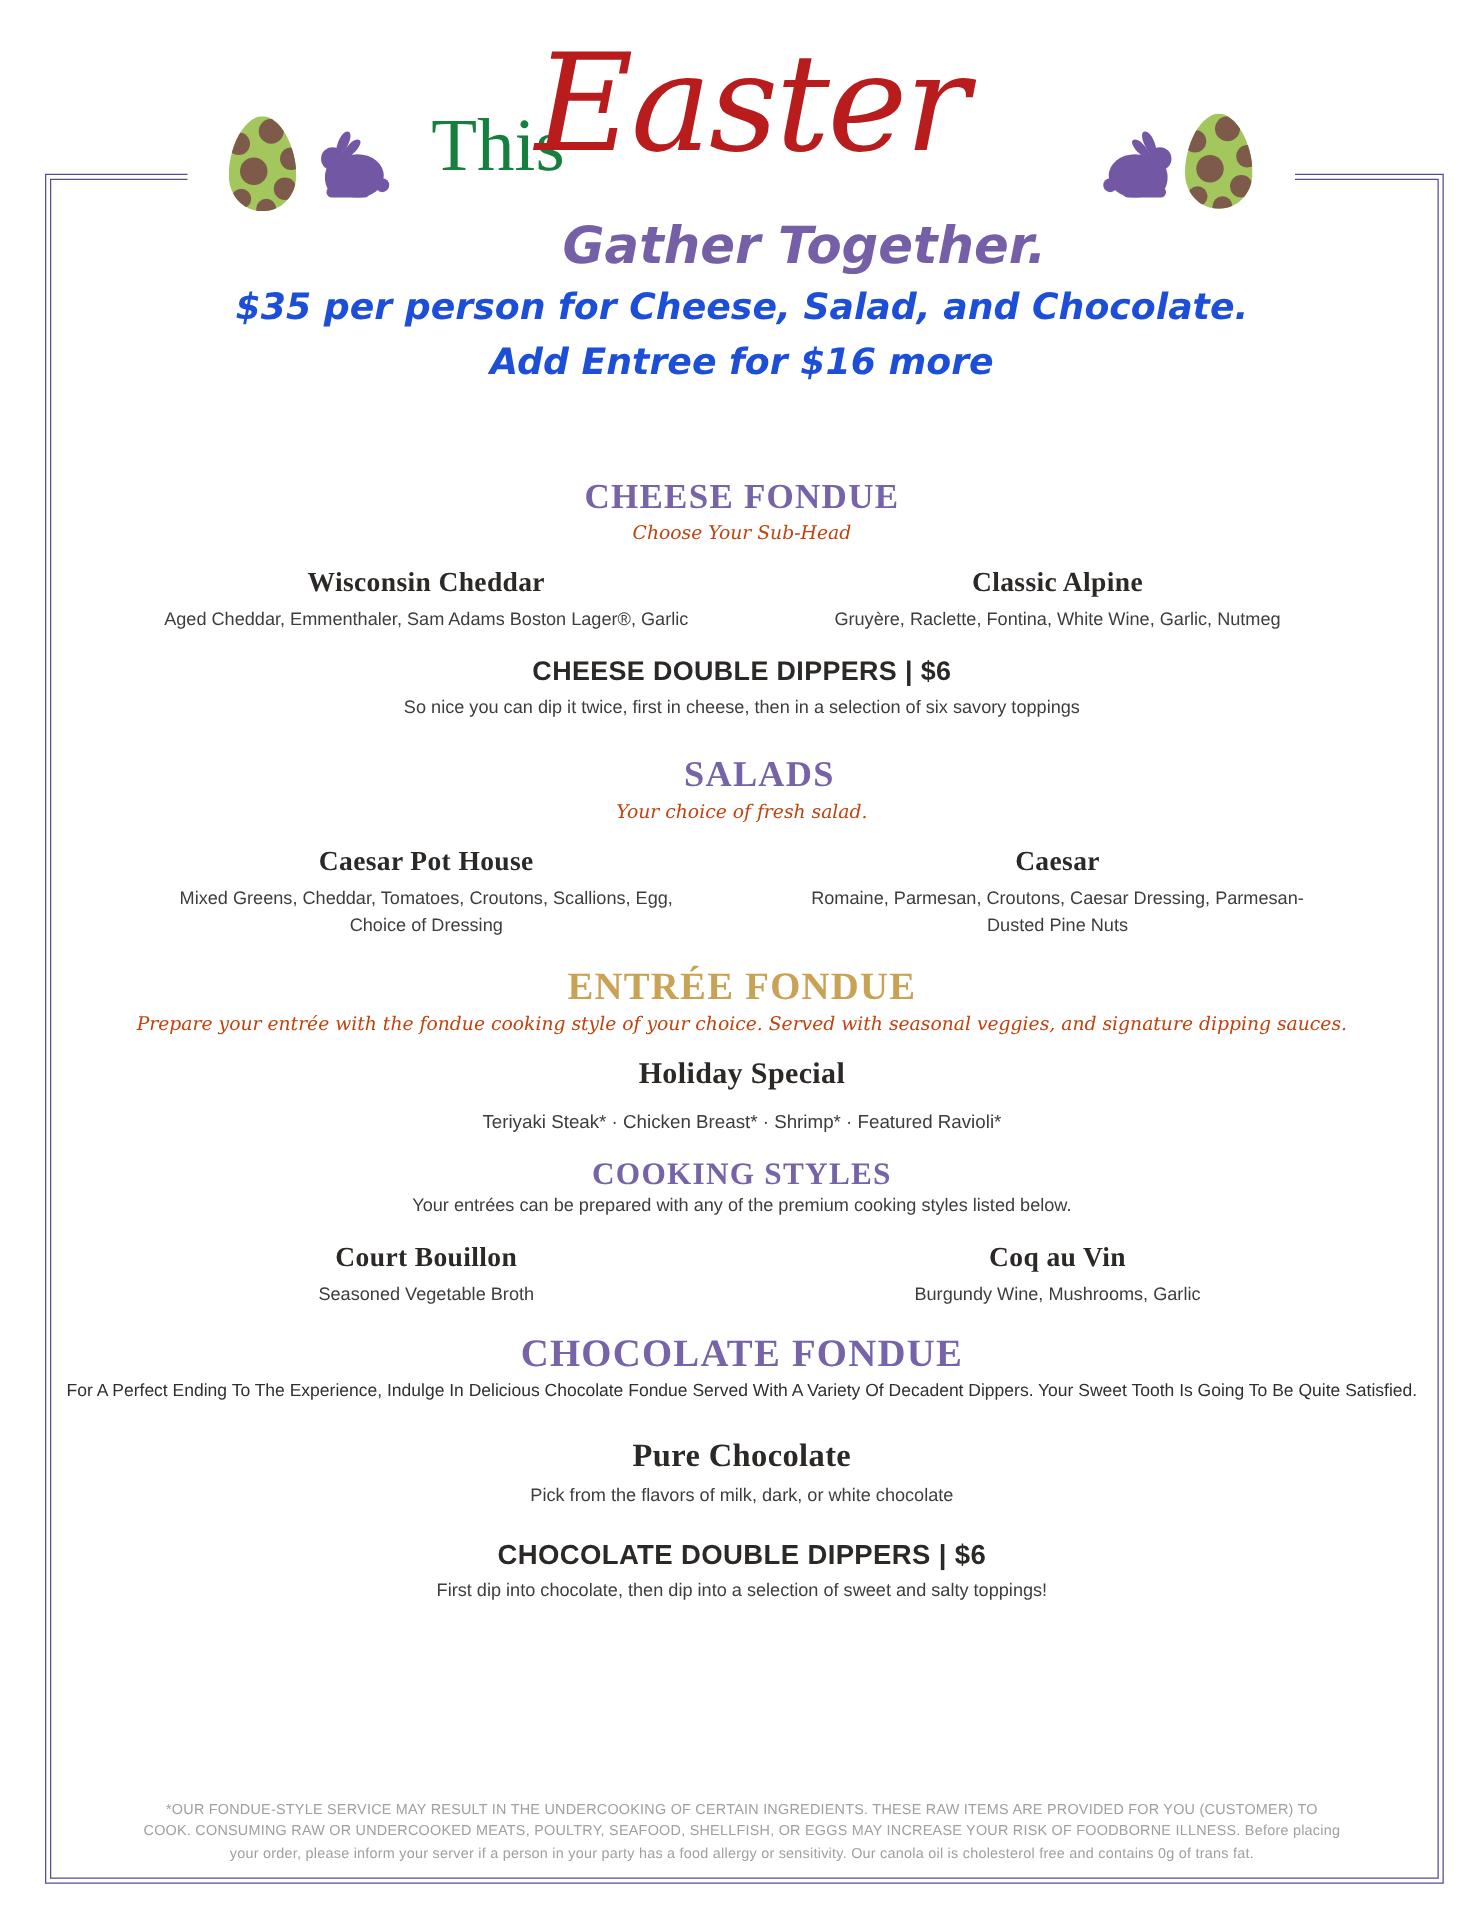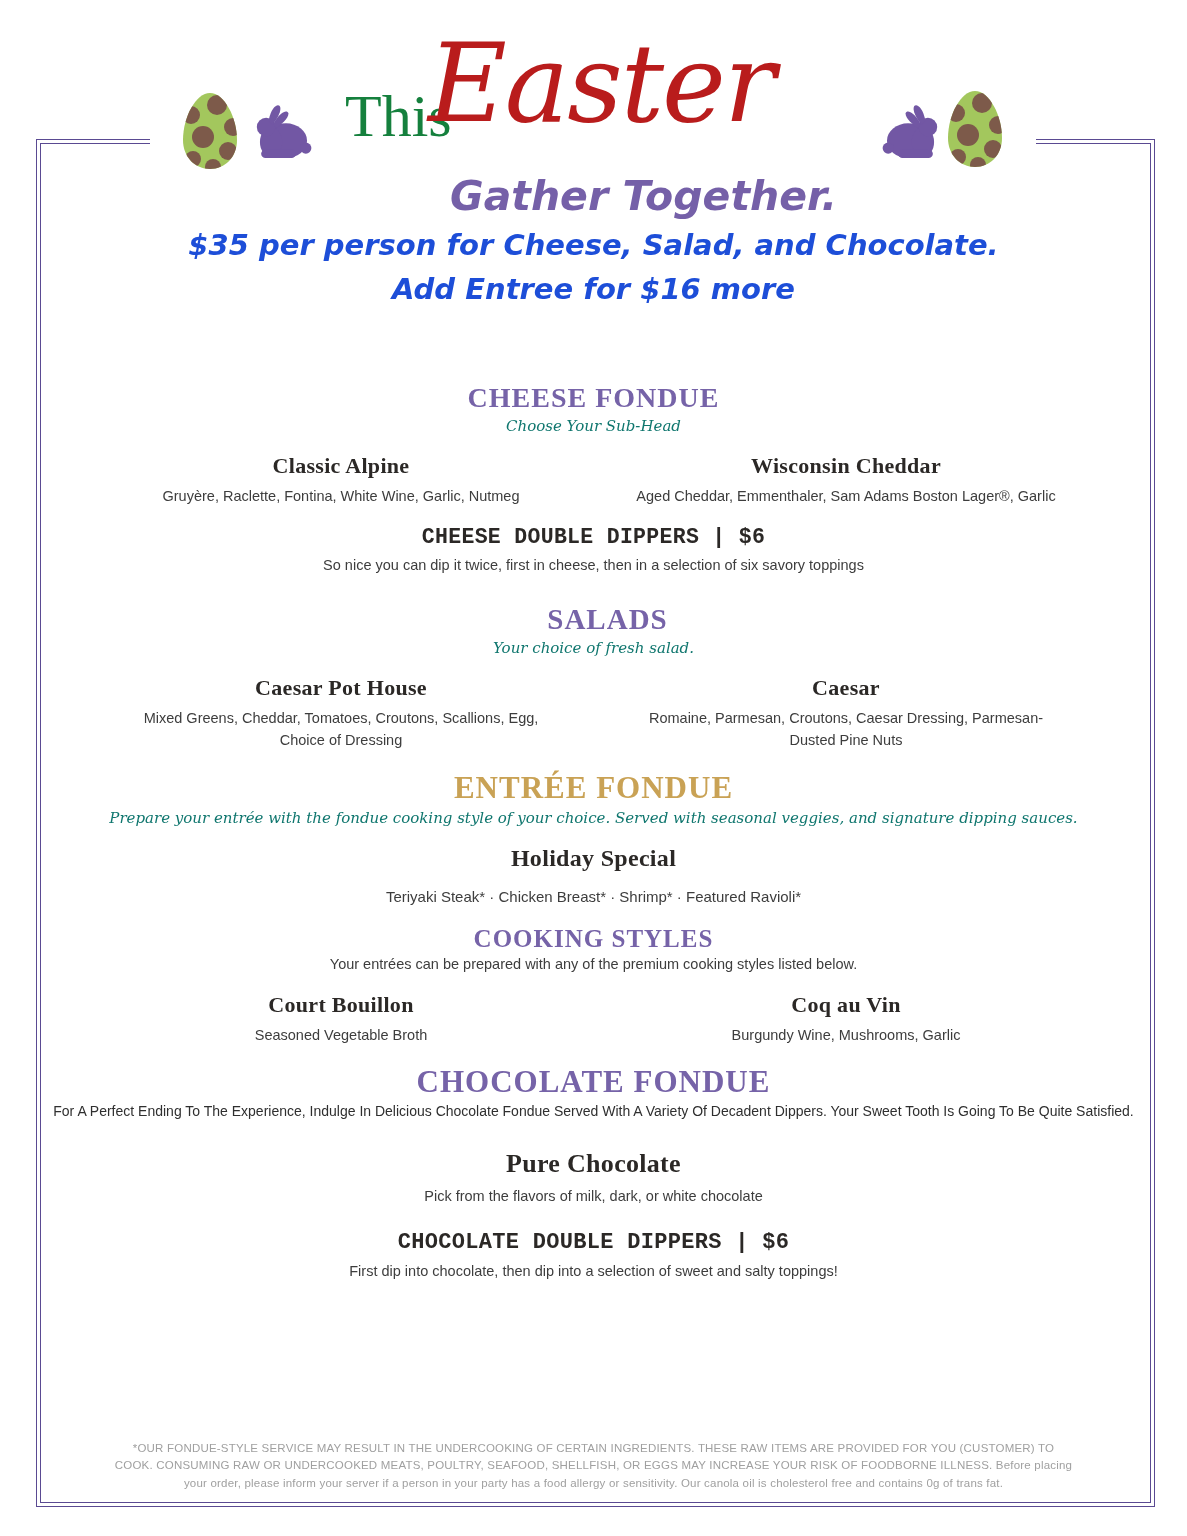--- a/index.html
+++ b/index.html
@@ -54,39 +54,39 @@
   
   .menu{position:absolute;left:0;top:382px;width:100%;z-index:2;text-align:center;}
   .sec-title{
     font-family:"Liberation Serif", serif;font-weight:bold;color:#7663a8;
     letter-spacing:1px;margin:0 0 3px 0;
   }
   .fs28{font-size:28px;} .fs29{font-size:29px;padding-left:28px;} .fs30{font-size:31px;} .fs24{font-size:25px;}
   .gold{color:#c9a255;}
   .sub-italic{
     font-family:"DejaVu Serif", serif;font-style:italic;font-size:15px;
-    color:#0f766e;margin:0 0 18px 0;
+    color:#c2410c;margin:0 0 18px 0;
   }
   .sub-plain{
     font-size:14.5px;color:#3d3d3d;margin:0 0 20px 0;
   }
   .item-name{
     font-family:"Liberation Serif", serif;font-weight:bold;font-size:22px;
     color:#2b2826;margin:0 0 6px 0;letter-spacing:.3px;
   }
   .item-desc{
     font-size:14.5px;color:#3d3d3d;line-height:1.55;margin:0 auto;
   }
   .two-col{
     display:flex;width:1010px;margin:0 auto 18px auto;
   }
   .col{flex:1;padding:0 20px;}
   .col .item-desc{max-width:440px;}
   .dd-title{
-    font-family:Liberation Mono, monospace;font-weight:bold;font-size:21.5px;
+    font-family:Liberation Sans, sans-serif;font-weight:bold;font-size:21.5px;
     color:#2b2826;margin:6px 0 5px 0;letter-spacing:.3px;
   }
   .mb-sm{margin-bottom:26px;}
   .mb-md{margin-bottom:20px;}
   .choc-sub{font-size:14px;color:#2f2f2f;margin:0 0 30px 0;}
   .special-items{font-size:15px;color:#3d3d3d;margin:0 0 20px 0;}
 
   
   .disclaimer{
     position:absolute;left:50%;transform:translateX(-50%);
@@ -172,26 +172,26 @@
     <div class="price-line2">Add Entree for $16 more</div>
   </div>
 
   <main class="menu">
 
     <section>
       <h2 class="sec-title fs28">CHEESE FONDUE</h2>
       <p class="sub-italic">Choose Your Sub-Head</p>
       <div class="two-col">
         <div class="col">
+          <h3 class="item-name">Wisconsin Cheddar</h3>
+          <p class="item-desc">Aged Cheddar, Emmenthaler, Sam Adams Boston Lager®, Garlic</p>
+        </div>
+        <div class="col">
           <h3 class="item-name">Classic Alpine</h3>
           <p class="item-desc">Gruyère, Raclette, Fontina, White Wine, Garlic, Nutmeg</p>
-        </div>
-        <div class="col">
-          <h3 class="item-name">Wisconsin Cheddar</h3>
-          <p class="item-desc">Aged Cheddar, Emmenthaler, Sam Adams Boston Lager®, Garlic</p>
         </div>
       </div>
       <div class="mb-sm">
         <h3 class="dd-title">CHEESE DOUBLE DIPPERS | $6</h3>
         <p class="item-desc">So nice you can dip it twice, first in cheese, then in a selection of six savory toppings</p>
       </div>
     </section>
 
     <section>
       <h2 class="sec-title fs29">SALADS</h2>

